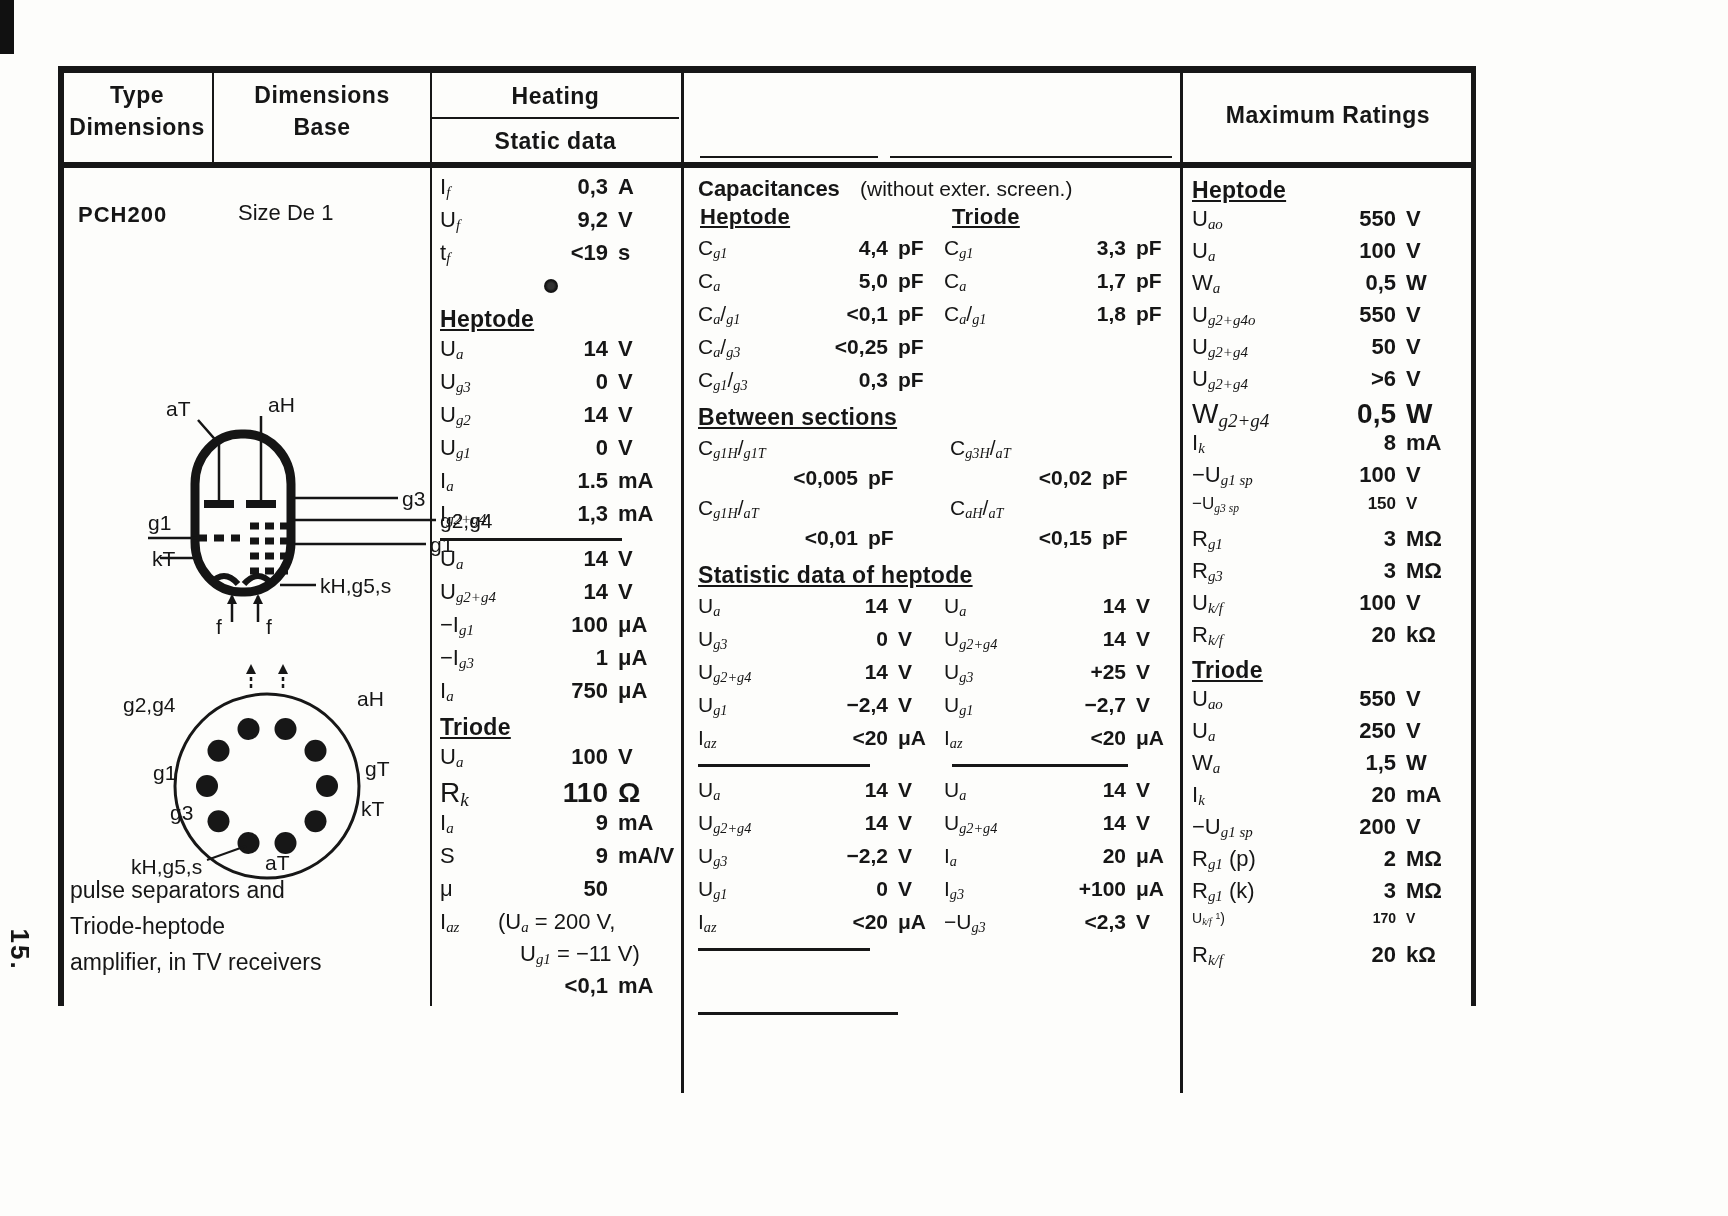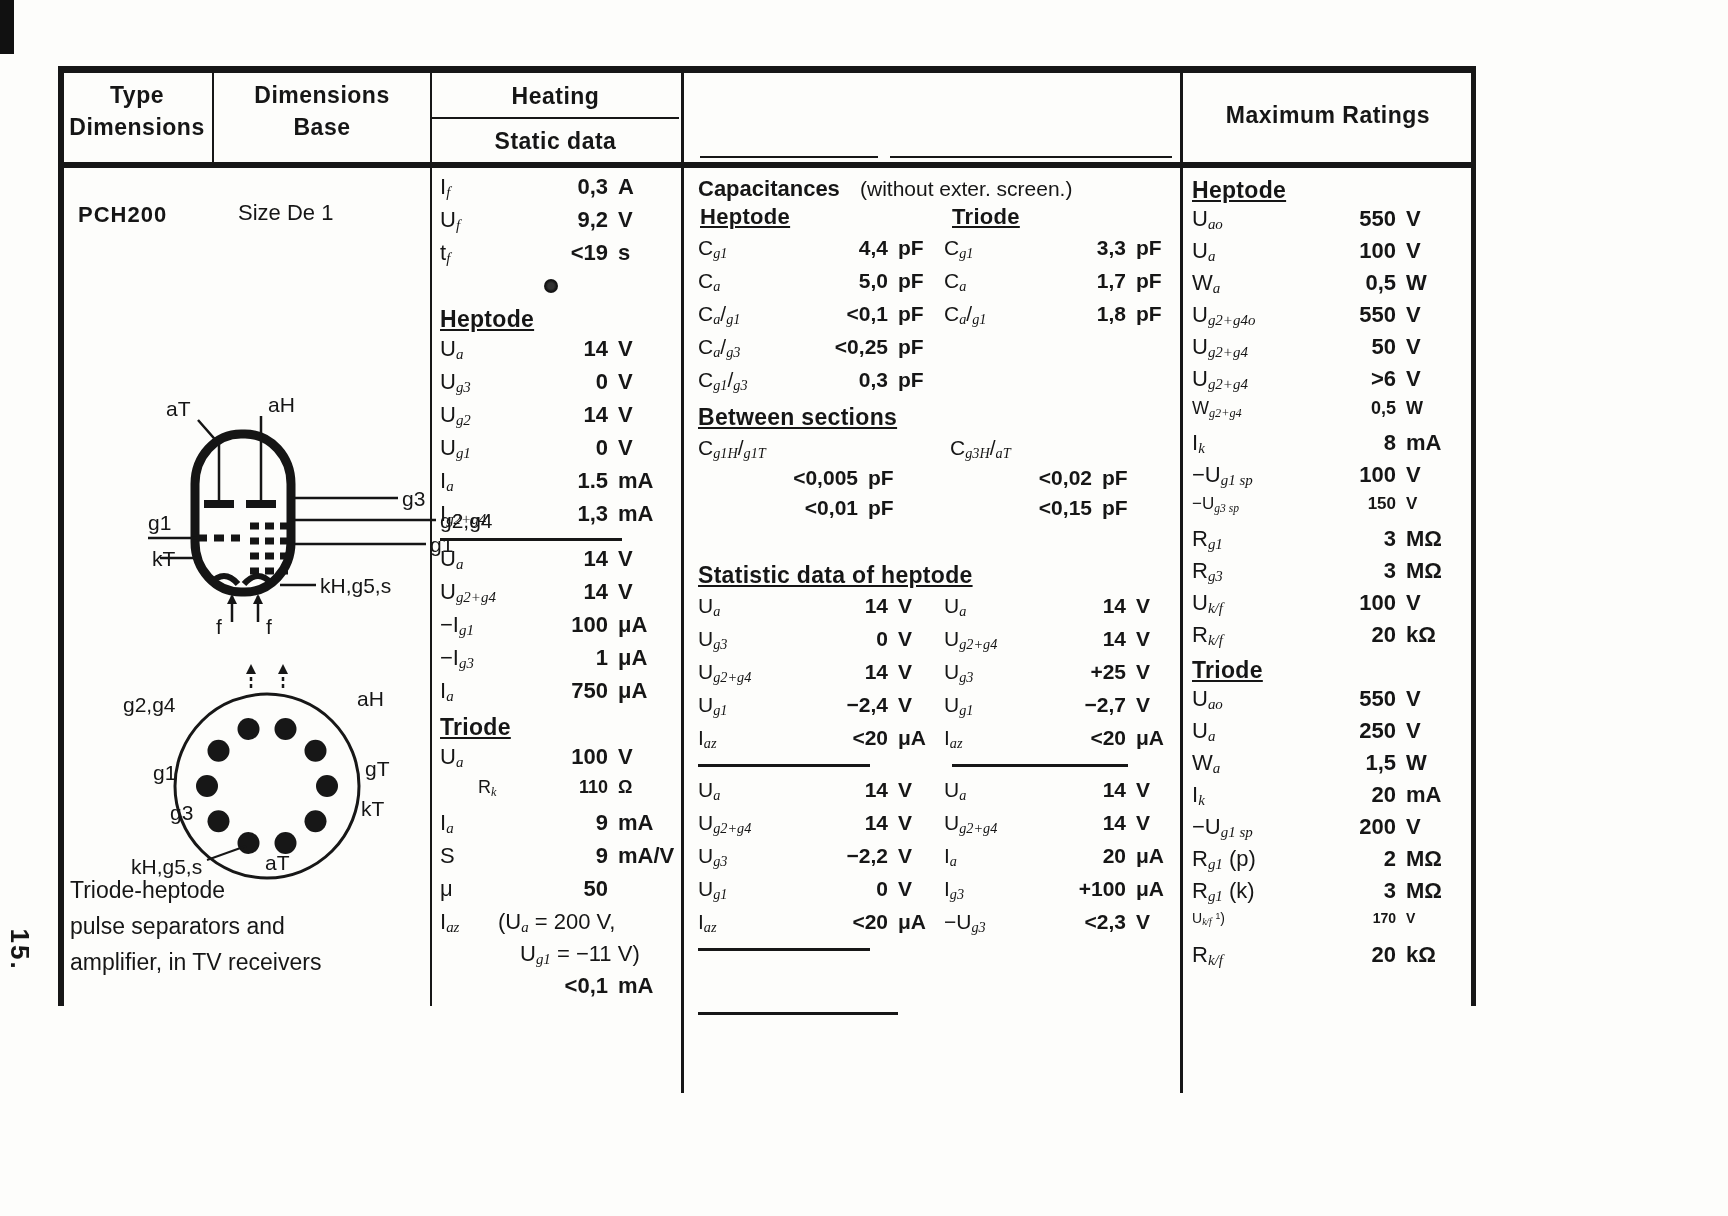--- a/index.html
+++ b/index.html
@@ -116,22 +116,22 @@
     <text x="242" y="48">aH</text>
     <text x="38" y="122">g1</text>
     <text x="250" y="118">gT</text>
     <text x="55" y="162">g3</text>
     <text x="246" y="158">kT</text>
     <text x="16" y="216">kH,g5,s</text>
     <text x="150" y="212">aT</text>
   </svg>
 
   <div class="abs" style="left:70px;top:872px;font-size:23px;line-height:36px;">
+    <div>pulse separators and</div>
     <div>Triode-heptode</div>
-    <div>pulse separators and</div>
     <div>amplifier, in TV receivers</div>
   </div>
 
   <div class="abs" id="heating-col" style="left:440px;top:174px;width:234px;">
       <div class="drow" style="height: 33px; font-size: 22px;">
         <span class="lbl">I<sub>f</sub></span>
         <span class="val" style="width: 74px;">0,3</span>
         <span class="unit" style="width: 56px;">A</span>
       </div>
       <div class="drow" style="height: 33px; font-size: 22px;">
@@ -203,21 +203,21 @@
         <span class="lbl">I<sub>a</sub></span>
         <span class="val" style="width: 74px;">750</span>
         <span class="unit" style="width: 56px;">μA</span>
       </div>
       <div class="sect-head" style="height: 33px;">Triode</div>
       <div class="drow" style="height: 33px; font-size: 22px;">
         <span class="lbl">U<sub>a</sub></span>
         <span class="val" style="width: 74px;">100</span>
         <span class="unit" style="width: 56px;">V</span>
       </div>
-      <div class="drow" style="height: 33px; font-size: 18px; margin-left: 38px;">
+      <div class="drow" style="height: 33px; font-size: 28px;">
         <span class="lbl">R<sub>k</sub></span>
         <span class="val" style="width: 74px;">110</span>
         <span class="unit" style="width: 56px;">Ω</span>
       </div>
       <div class="drow" style="height: 33px; font-size: 22px;">
         <span class="lbl">I<sub>a</sub></span>
         <span class="val" style="width: 74px;">9</span>
         <span class="unit" style="width: 56px;">mA</span>
       </div>
       <div class="drow" style="height: 33px; font-size: 22px;">
@@ -306,20 +306,24 @@
         <span>C<sub>g3H</sub>/<sub>aT</sub></span>
       </div>
       <div class="drow" style="height: 30px; font-size: 21px;">
         <span class="val" style="width: 160px;">&lt;0,005</span>
         <span class="unit" style="width: 44px;">pF</span>
         <span style="width: 40px;"></span>
         <span class="val" style="width: 140px;">&lt;0,02</span>
         <span class="unit" style="width: 44px;">pF</span>
       </div>
       <div class="drow" style="height: 30px; font-size: 21px;">
+        <span style="width: 252px;">C<sub>g1H</sub>/<sub>aT</sub></span>
+        <span>C<sub>aH</sub>/<sub>aT</sub></span>
+      </div>
+      <div class="drow" style="height: 30px; font-size: 21px;">
         <span class="val" style="width: 160px;">&lt;0,01</span>
         <span class="unit" style="width: 44px;">pF</span>
         <span style="width: 40px;"></span>
         <span class="val" style="width: 140px;">&lt;0,15</span>
         <span class="unit" style="width: 44px;">pF</span>
       </div>
     </div>
 
   <div class="abs sect-head" style="left:698px;top:562px;">Statistic data of heptode</div>
   <div class="abs" id="stat-block1" style="left:698px;top:594px;width:472px;">
@@ -447,21 +451,21 @@
       <div class="drow" style="height: 32px; font-size: 22px;">
         <span class="lbl">U<sub>g2+g4</sub></span>
         <span class="val" style="width: 74px;">50</span>
         <span class="unit" style="width: 58px;">V</span>
       </div>
       <div class="drow" style="height: 32px; font-size: 22px;">
         <span class="lbl">U<sub>g2+g4</sub></span>
         <span class="val" style="width: 74px;">&gt;6</span>
         <span class="unit" style="width: 58px;">V</span>
       </div>
-      <div class="drow" style="height: 32px; font-size: 18px;">
+      <div class="drow" style="height: 32px; font-size: 28px;">
         <span class="lbl">W<sub>g2+g4</sub></span>
         <span class="val" style="width: 74px;">0,5</span>
         <span class="unit" style="width: 58px;">W</span>
       </div>
       <div class="drow" style="height: 32px; font-size: 22px;">
         <span class="lbl">I<sub>k</sub></span>
         <span class="val" style="width: 74px;">8</span>
         <span class="unit" style="width: 58px;">mA</span>
       </div>
       <div class="drow" style="height: 32px; font-size: 22px;">

